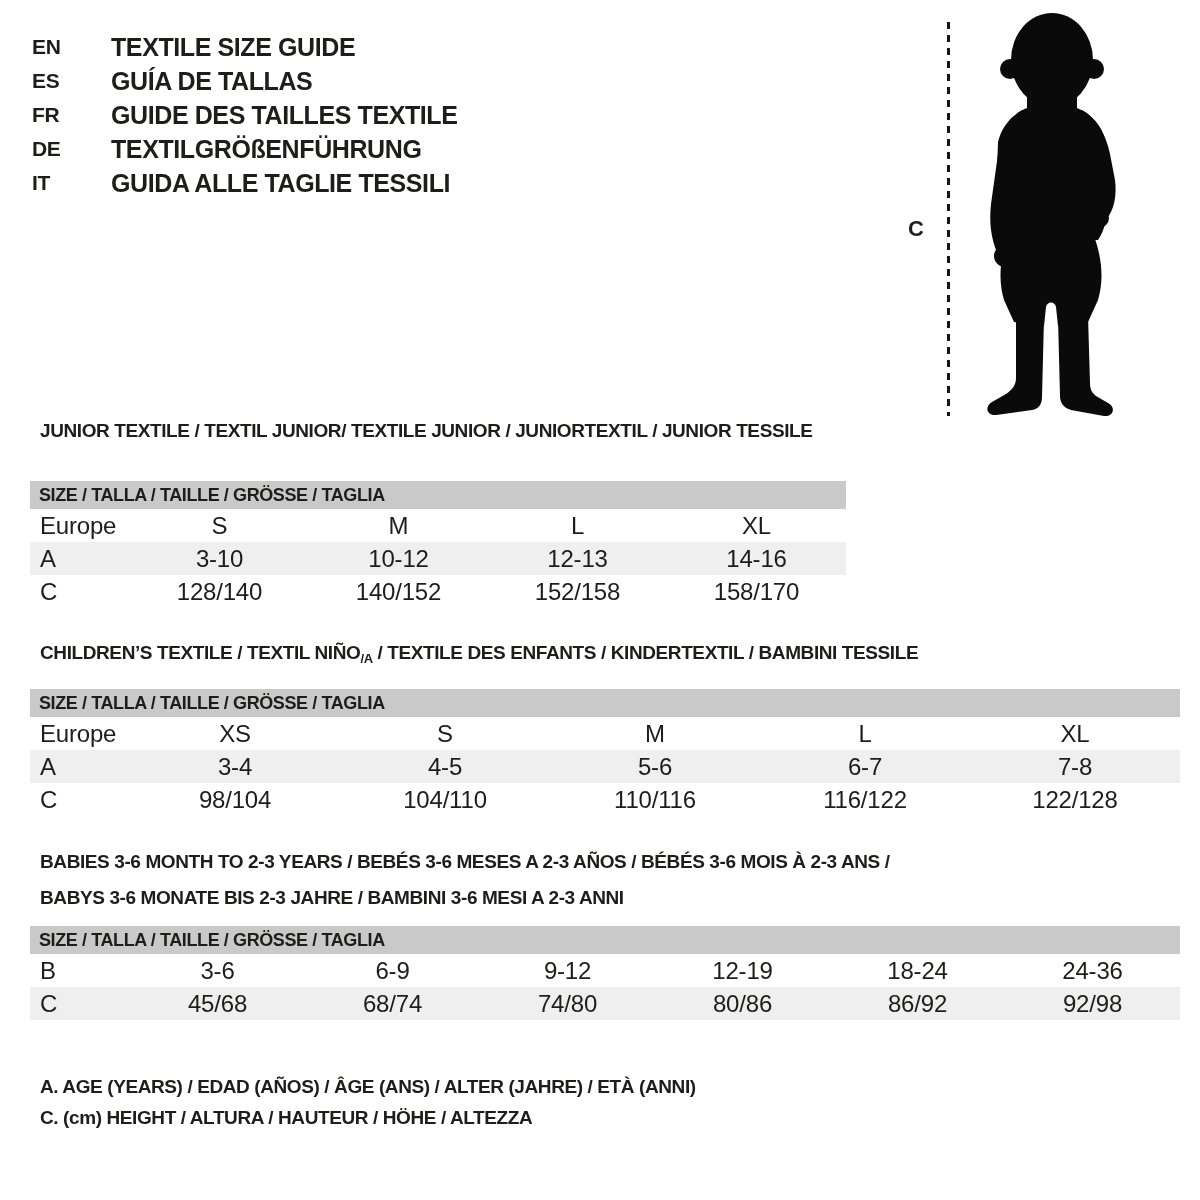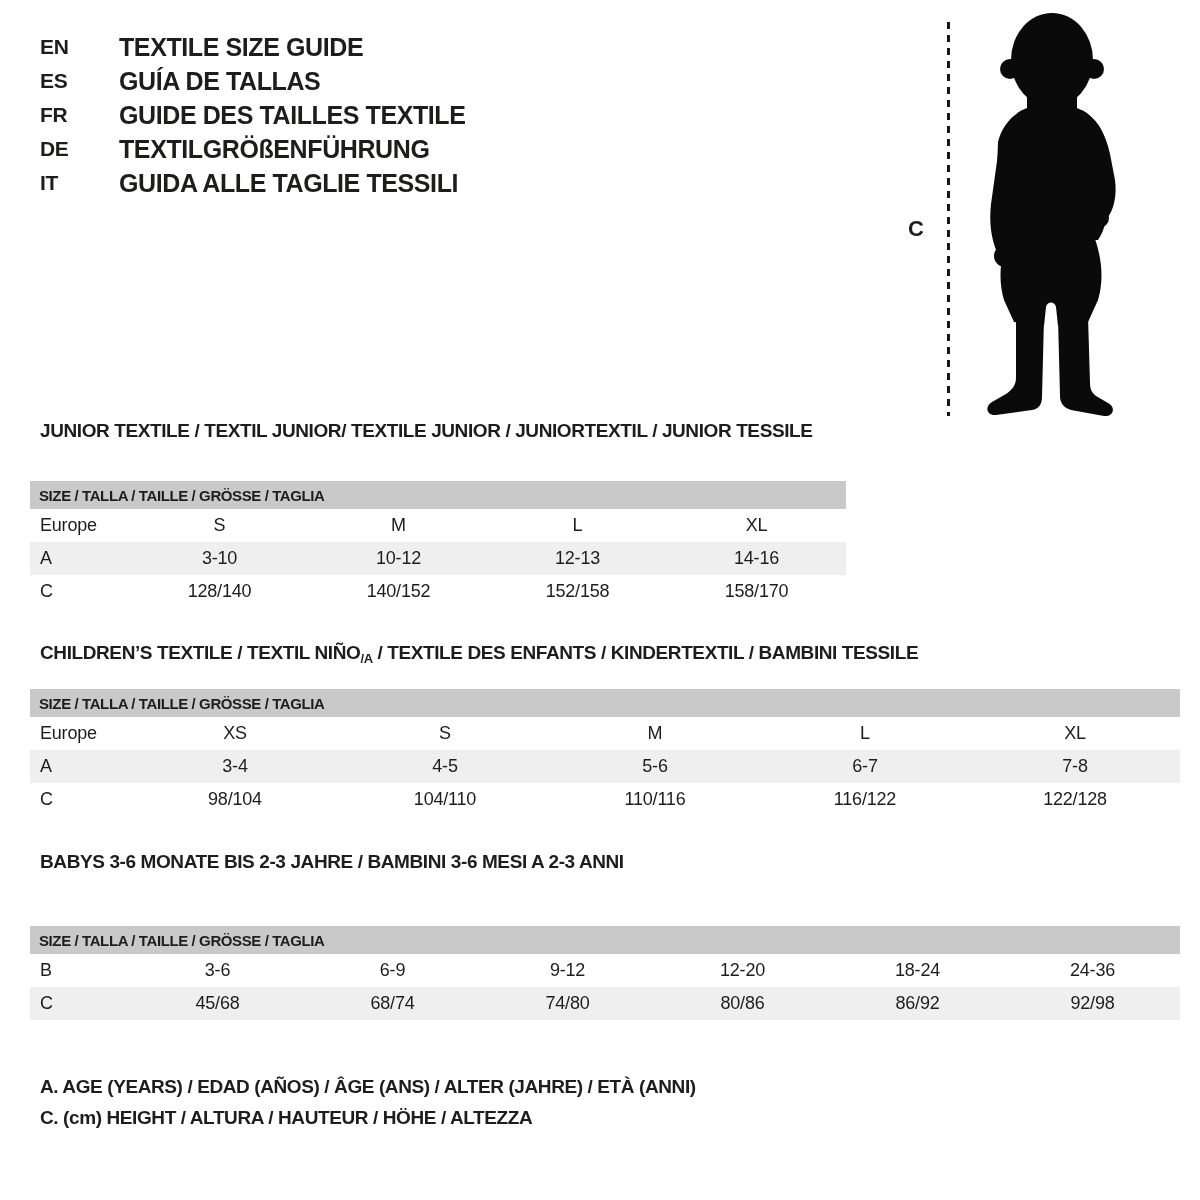--- a/index.html
+++ b/index.html
@@ -4,21 +4,21 @@
 <style>
   html,body{margin:0;padding:0;}
   body{
     width:1200px;height:1200px;background:#ffffff;
     font-family:"Liberation Sans","DejaVu Sans",sans-serif;
     color:#1d1d1b;overflow:hidden;position:relative;
   }
   .page{position:absolute;inset:0;background:#ffffff;}
 
   
-  .lang-header{position:absolute;left:40px;top:30px;}
+  .lang-header{position:absolute;left:32px;top:30px;}
   .lang-row{display:flex;height:34px;align-items:center;}
   .lang-code{width:79px;font-size:21px;font-weight:700;letter-spacing:-0.3px;}
   .lang-label{font-size:25px;font-weight:700;letter-spacing:-0.4px;white-space:nowrap;}
 
   
   .measure-label{position:absolute;left:908px;top:216px;font-size:22px;font-weight:700;}
   .dash-line{
     position:absolute;left:947px;top:22px;width:3px;height:394px;
     background:repeating-linear-gradient(to bottom,#161616 0 7px,transparent 7px 13px);
   }
@@ -34,23 +34,23 @@
   #sec3-title{top:844px;line-height:36px;}
   .sub-tx{font-size:13px;position:relative;top:4px;font-weight:700;}
 
   
   .size-table{position:absolute;}
   #sec1-table{left:30px;top:481px;width:816px;}
   #sec2-table{left:30px;top:689px;width:1150px;}
   #sec3-table{left:30px;top:926px;width:1150px;}
   .thead{
     height:28px;background:#c9c9c9;display:flex;align-items:center;
-    padding-left:9px;font-size:15px;font-weight:700;letter-spacing:-0.4px;
+    padding-left:9px;font-size:18px;font-weight:700;letter-spacing:-0.4px;
   }
-  .trow{display:flex;height:33px;align-items:center;font-size:18px;letter-spacing:-0.2px;}
+  .trow{display:flex;height:33px;align-items:center;font-size:24px;letter-spacing:-0.2px;}
   .trow.alt{background:#efefef;}
   .tlabel{width:100px;padding-left:10px;box-sizing:border-box;flex:none;}
   .tcell{flex:1;text-align:center;}
 
   
   .legend{position:absolute;left:40px;top:1071px;}
   .legend-line{font-size:19px;font-weight:700;letter-spacing:-0.4px;line-height:31px;white-space:nowrap;}
 </style>
 </head>
 <body>
@@ -149,30 +149,31 @@
       <span class="tlabel">C</span>
       <span class="tcell">98/104</span>
       <span class="tcell">104/110</span>
       <span class="tcell">110/116</span>
       <span class="tcell">116/122</span>
       <span class="tcell">122/128</span>
     </div>
   </div>
 
   <div id="sec3-title" class="sec-title">
+    <div>BABIES 3-6 MONTH TO 2-3 YEARS / BEBÉS 3-6 MESES A 2-3 AÑOS / BÉBÉS 3-6 MOIS À 2-3 ANS /</div>
     <div>BABYS 3-6 MONATE BIS 2-3 JAHRE / BAMBINI 3-6 MESI A 2-3 ANNI</div>
   </div>
   <div id="sec3-table" class="size-table">
     <div class="thead">SIZE / TALLA / TAILLE / GRÖSSE / TAGLIA</div>
     <div class="trow">
       <span class="tlabel">B</span>
       <span class="tcell">3-6</span>
       <span class="tcell">6-9</span>
       <span class="tcell">9-12</span>
-      <span class="tcell">12-20</span>
+      <span class="tcell">12-19</span>
       <span class="tcell">18-24</span>
       <span class="tcell">24-36</span>
     </div>
     <div class="trow alt">
       <span class="tlabel">C</span>
       <span class="tcell">45/68</span>
       <span class="tcell">68/74</span>
       <span class="tcell">74/80</span>
       <span class="tcell">80/86</span>
       <span class="tcell">86/92</span>

